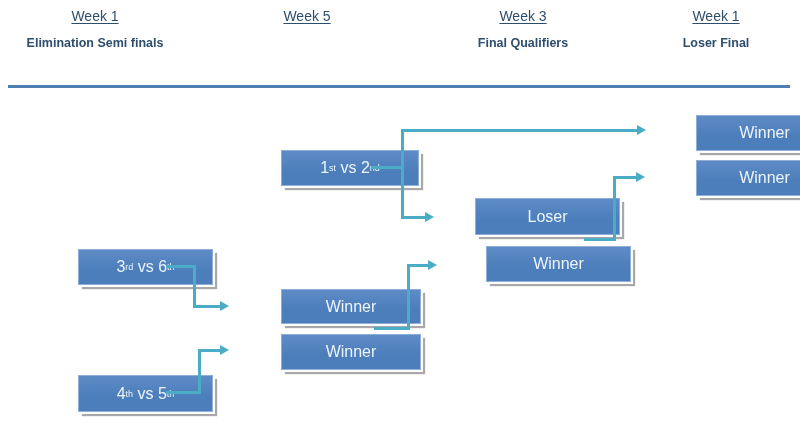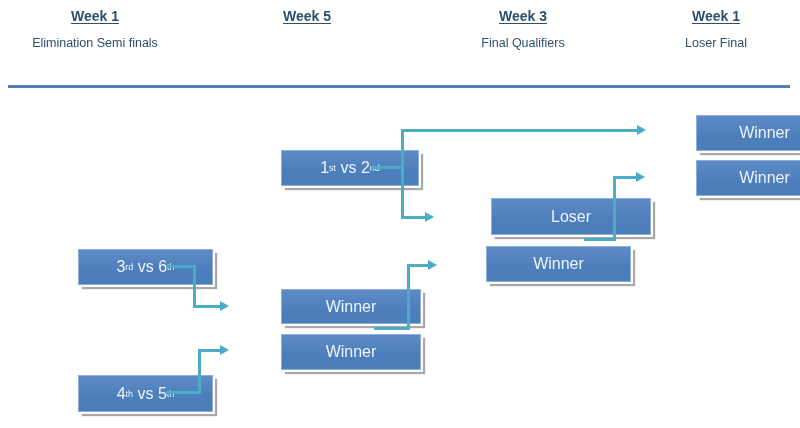--- a/index.html
+++ b/index.html
@@ -3,24 +3,24 @@
 <meta charset="utf-8">
 <style>
   html,body{margin:0;padding:0;background:#ffffff;}
   #stage{
     position:relative;width:800px;height:428px;background:#ffffff;
     font-family:"Liberation Sans",sans-serif;overflow:hidden;
   }
   
   .hcol{position:absolute;top:8px;text-align:center;color:var(--heading-text,#2E4E6E);}
   .hcol .t{
-    font-size:14px;font-weight:bold;text-decoration:underline;
+    font-size:14px;font-weight:normal;text-decoration:underline;
     text-underline-offset:2px;margin-bottom:11px;
   }
-  .hcol .s{font-size:12.5px;font-weight:normal;line-height:17px;}
+  .hcol .s{font-size:12.5px;font-weight:bold;line-height:17px;}
   
   .divider{position:absolute;left:8px;top:85px;width:782px;height:3px;
     background:var(--divider,#4F7FB2);}
   
   .box{
     position:absolute;display:flex;align-items:center;justify-content:center;
     background:linear-gradient(180deg,var(--box-fill-light,#5E8BC6) 0%,var(--box-fill,#4C7EBB) 60%);
     border:1px solid var(--box-border,#8FAFD9);
     box-shadow:0 0 0 2px #fdfdfd,4px 4px 1px var(--shadow,#A8A8A8);
     color:var(--box-text,#EDF4FB);font-size:16px;white-space:pre;
@@ -66,21 +66,21 @@
   </div>
   <div class="box" style="left:30px;top:249px;width:135px;height:36px;">
     <span>3</span><sup>rd</sup><span> vs </span><span>6</span><sup>th</sup>
   </div>
   <div class="box" style="left:30px;top:375px;width:135px;height:37px;">
     <span>4</span><sup>th</sup><span> vs </span><span>5</span><sup>th</sup>
   </div>
 
   <div class="box" style="left:233px;top:289px;width:140px;height:35px;">Winner</div>
   <div class="box" style="left:233px;top:334px;width:140px;height:36px;">Winner</div>
-  <div class="box" style="left:443px;top:198px;width:160px;height:37px;text-align:right;">Loser</div>
+  <div class="box" style="left:427px;top:198px;width:145px;height:37px;text-align:right;">Loser</div>
   <div class="box" style="left:438px;top:246px;width:145px;height:36px;">Winner</div>
   <div class="box" style="left:648px;top:115px;width:137px;height:36px;">Winner</div>
   <div class="box" style="left:648px;top:160px;width:137px;height:36px;">Winner</div>
 
   <div class="hline" style="left:371px;top:166px;width:33px;"></div>
   <div class="vline" style="left:401px;top:129px;height:90px;"></div>
   <div class="hline" style="left:401px;top:129px;width:236px;"></div>
   <div class="arrow" style="left:637px;top:125px;"></div>
   <div class="hline" style="left:401px;top:216px;width:24px;"></div>
   <div class="arrow" style="left:425px;top:212px;"></div>

